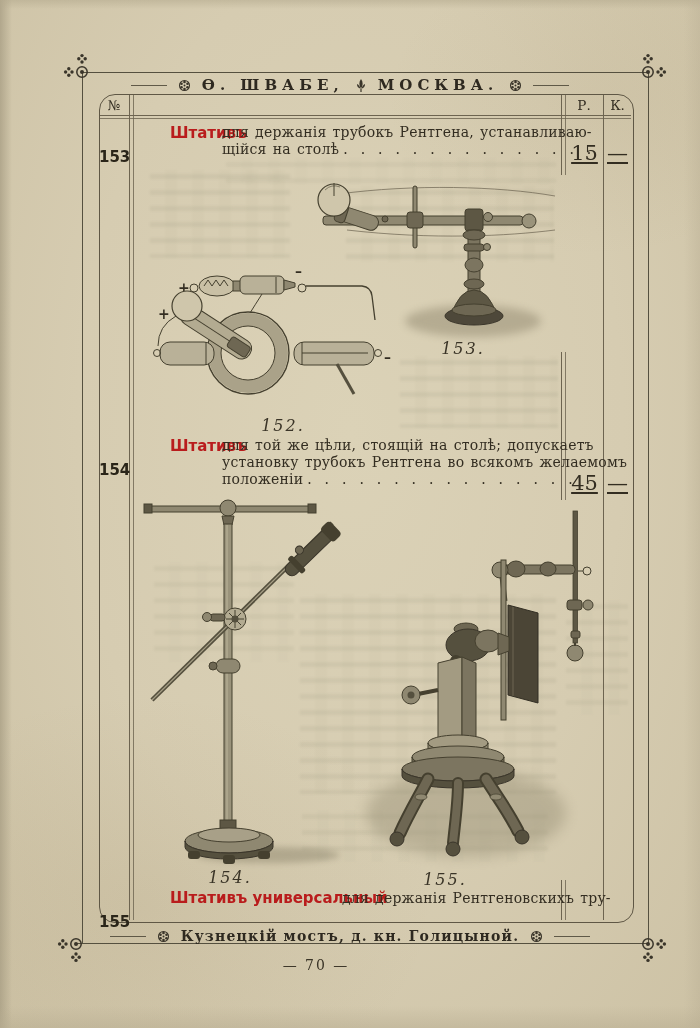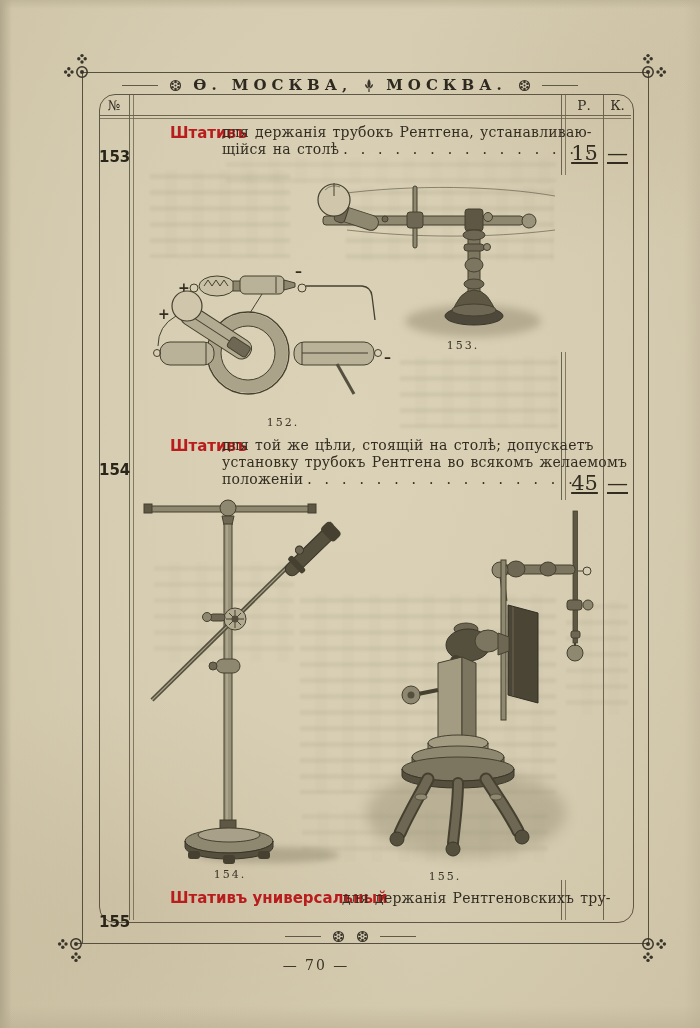--- a/index.html
+++ b/index.html
@@ -39,21 +39,21 @@
     border:1.2px solid #5f5745;border-radius:16px;
   }
 
   .txt{position:absolute;color:#332d21;white-space:nowrap;}
   .num{font-family:"DejaVu Sans", sans-serif;font-weight:bold;font-size:15px;color:#2a2519;margin-top:25px;}
   .name{font-family:"DejaVu Sans", sans-serif;font-weight:bold;font-size:15px;color:#b91c1c;margin-left:20px;}
   .desc{font-size:14px;letter-spacing:.2px;word-spacing:1.5px;}
   .price{font-size:21px;text-decoration:underline;}
   .colhead{font-size:13.5px;}
   .leader{letter-spacing:3.5px;margin-left:4px;}
-  .caption{font-size:11px;letter-spacing:2px;color:#3a3427;}
+  .caption{font-size:16px;letter-spacing:2px;color:#3a3427;font-style:italic;}
   .center{text-align:center;}
 
   .banner{
     position:absolute;left:0;right:0;display:flex;justify-content:center;align-items:center;gap:11px;
     color:#2e2920;
   }
   .banner .rule-dash{width:36px;height:1px;background:#4b4536;opacity:.85;}
   .banner-title{font-family:"DejaVu Serif", serif;font-weight:bold;font-size:15px;letter-spacing:5px;}
   .footer-text{font-family:"DejaVu Serif", serif;font-weight:bold;font-size:14px;letter-spacing:1.2px;}
   .pagenum{font-size:14px;letter-spacing:2px;color:#3a3427;}
@@ -149,21 +149,21 @@
     <g fill="#3a352a">
         <circle cx="6.5" cy="3" r="1.3"></circle>
         <circle cx="9.5" cy="4.8" r="1.3"></circle>
         <circle cx="9.5" cy="8.2" r="1.3"></circle>
         <circle cx="6.5" cy="10" r="1.3"></circle>
         <circle cx="3.5" cy="8.2" r="1.3"></circle>
         <circle cx="3.5" cy="4.8" r="1.3"></circle>
         <circle cx="6.5" cy="6.5" r="1"></circle>
       </g>
   </svg>
-  <span class="banner-title">Ѳ. МОСКВА,</span>
+  <span class="banner-title">Ѳ. ШВАБЕ,</span>
   <svg width="12" height="15" viewBox="0 0 12 15">
     <path d="M6,1 C8.2,4 8.2,7.5 6,10.5 C3.8,7.5 3.8,4 6,1 Z" fill="#3a352a"></path>
     <path d="M2,6 C4,7 5,8.6 5.4,10.6 C3.2,10.2 1.9,8.4 2,6 Z" fill="#3a352a"></path>
     <path d="M10,6 C8,7 7,8.6 6.6,10.6 C8.8,10.2 10.1,8.4 10,6 Z" fill="#3a352a"></path>
     <rect x="5.4" y="10.5" width="1.2" height="3.5" fill="#3a352a"></rect>
   </svg>
   <span class="banner-title">МОСКВА.</span>
   <svg width="13" height="13" viewBox="0 0 13 13">
     <circle cx="6.5" cy="6.5" r="5" fill="none" stroke="#3a352a" stroke-width="1.1"></circle>
     <g fill="#3a352a">
@@ -402,20 +402,21 @@
     <g fill="#3a352a">
         <circle cx="6.5" cy="3" r="1.3"></circle>
         <circle cx="9.5" cy="4.8" r="1.3"></circle>
         <circle cx="9.5" cy="8.2" r="1.3"></circle>
         <circle cx="6.5" cy="10" r="1.3"></circle>
         <circle cx="3.5" cy="8.2" r="1.3"></circle>
         <circle cx="3.5" cy="4.8" r="1.3"></circle>
         <circle cx="6.5" cy="6.5" r="1"></circle>
       </g>
   </svg>
+  <span class="footer-text">Кузнецкій мостъ, д. кн. Голицыной.</span>
   <svg width="13" height="13" viewBox="0 0 13 13">
     <circle cx="6.5" cy="6.5" r="5" fill="none" stroke="#3a352a" stroke-width="1.1"></circle>
     <g fill="#3a352a">
         <circle cx="6.5" cy="3" r="1.3"></circle>
         <circle cx="9.5" cy="4.8" r="1.3"></circle>
         <circle cx="9.5" cy="8.2" r="1.3"></circle>
         <circle cx="6.5" cy="10" r="1.3"></circle>
         <circle cx="3.5" cy="8.2" r="1.3"></circle>
         <circle cx="3.5" cy="4.8" r="1.3"></circle>
         <circle cx="6.5" cy="6.5" r="1"></circle>

